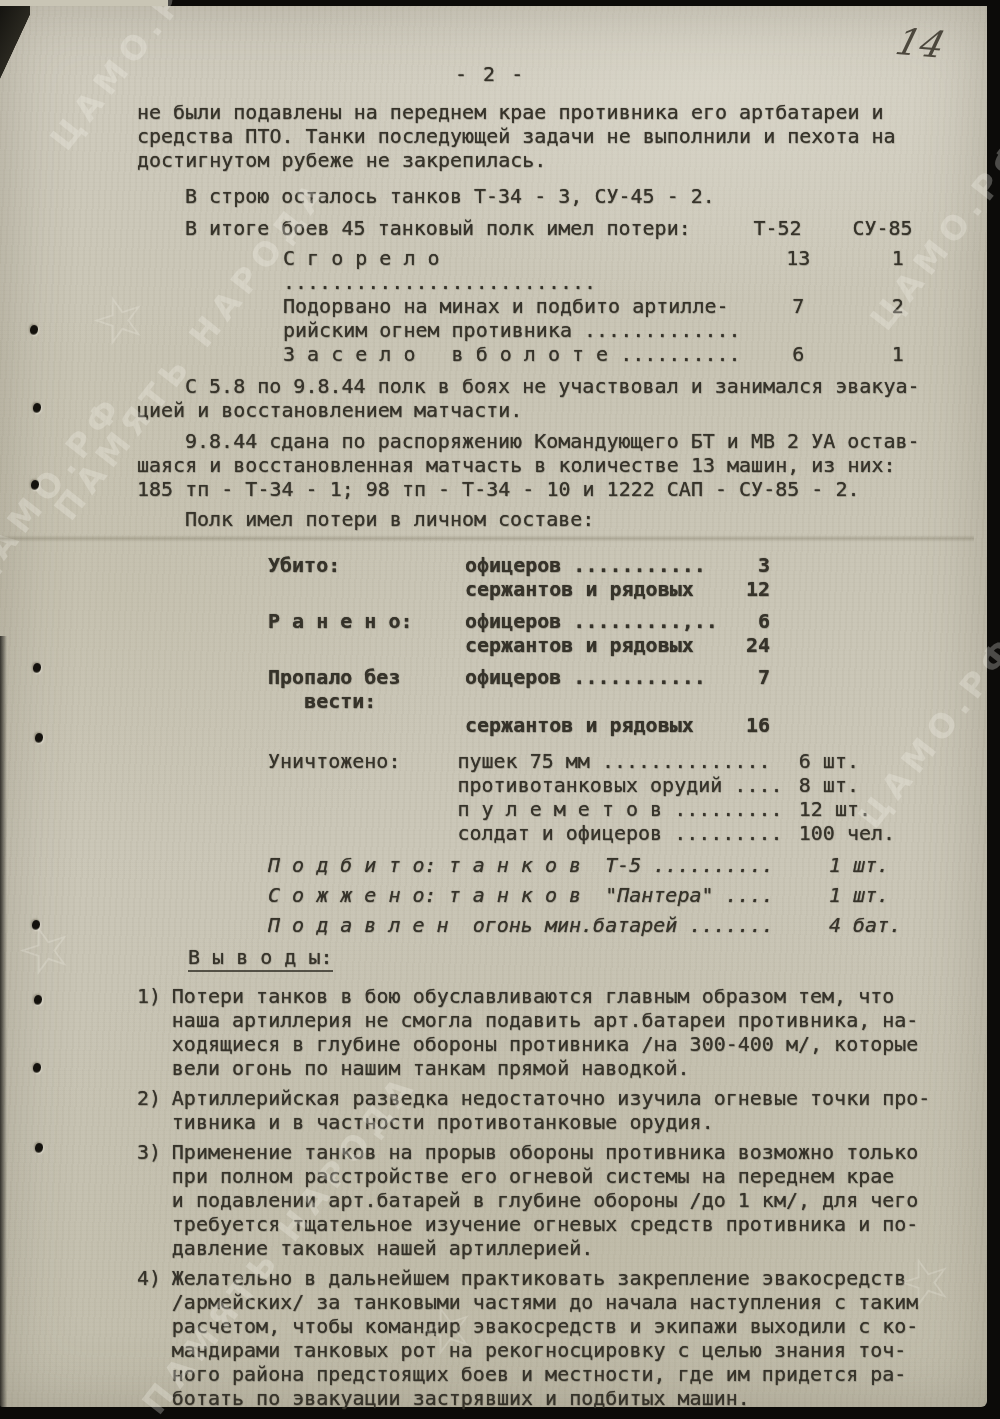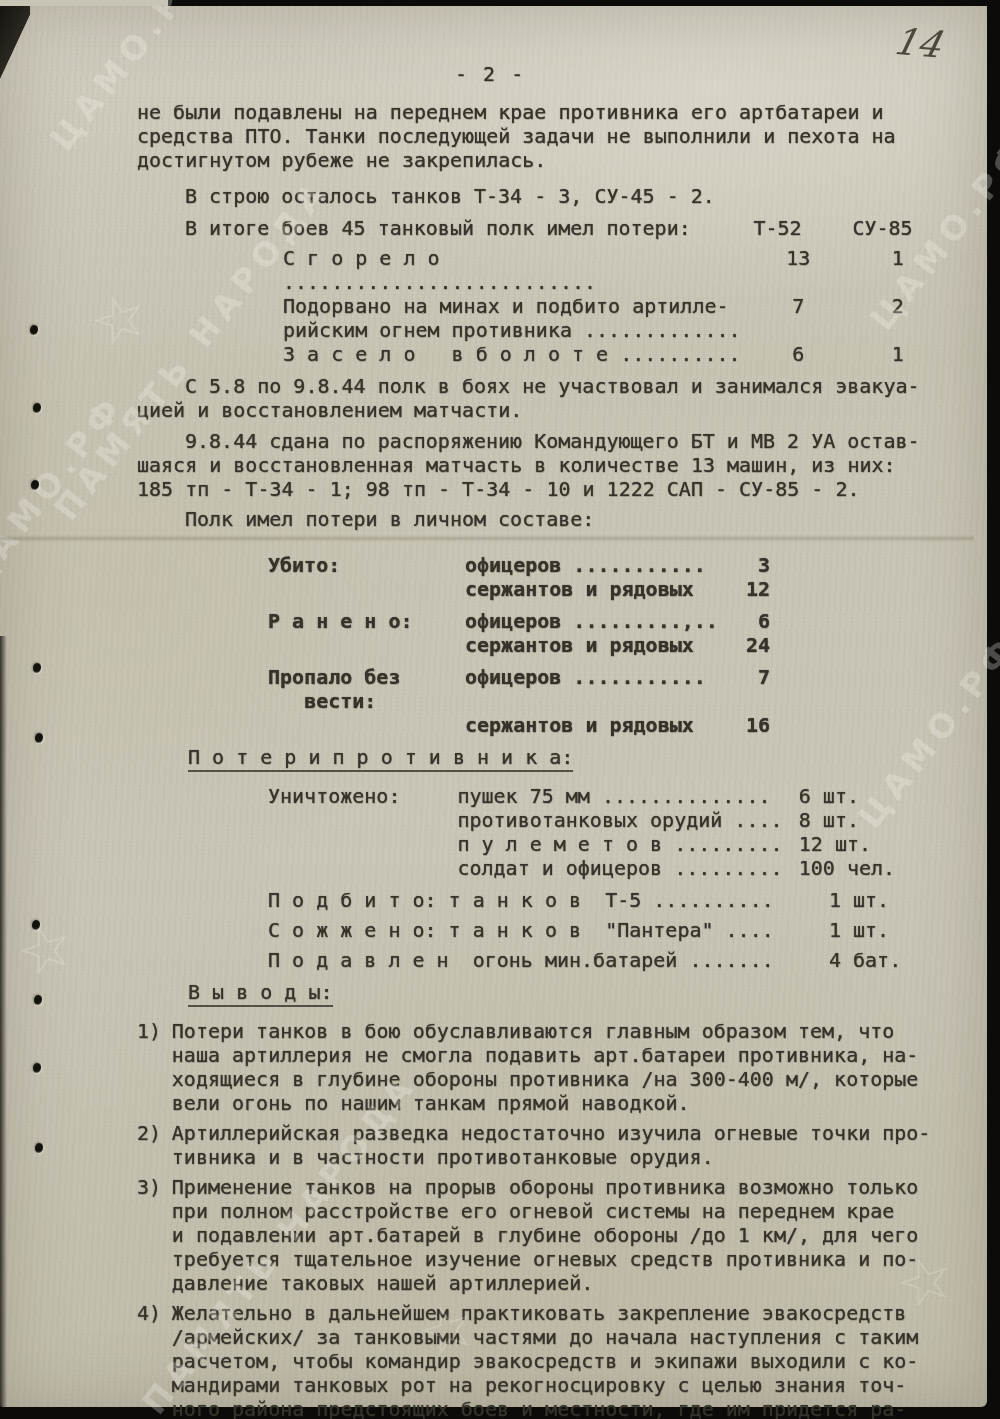--- a/index.html
+++ b/index.html
@@ -73,21 +73,21 @@
   .p-who{margin-left:131px;width:197px;white-space:pre-wrap;}
   .p-what{width:260px;}
   .p-num{width:45px;text-align:right;}
   .heading-u{margin-top:8px;margin-left:51px;}
   .heading-u span{display:inline-block;border-bottom:2px solid rgba(54,51,42,.8);padding-bottom:1px;}
   .e-rows{margin-top:12px;}
   .e-row{display:flex;}
   .e-who{margin-left:131px;width:197px;}
   .e-what{width:355px;}
   .e-num{width:150px;}
-  .s-rows{margin-top:8px;}
+  .s-rows{margin-top:8px;font-style:italic;}
   .s-row{display:flex;}
   .s-row + .s-row{margin-top:6px;}
   .s-label{margin-left:131px;width:590px;white-space:pre-wrap;}
   .s-num{width:120px;}
   .concl{margin-top:12px;}
   .c-item{display:flex;margin-top:6px;}
   .c-num{margin-left:0;width:35px;}
   .c-text{width:775px;white-space:pre-wrap;}
 
   .handwritten{position:absolute;left:897px;top:22px;
@@ -185,23 +185,20 @@
       <div class="p-what">офицеров ...........</div>
       <div class="p-num">7</div>
     </div>
       <div class="p-row">
       <div class="p-who"></div>
       <div class="p-what">сержантов и рядовых</div>
       <div class="p-num">16</div>
     </div>
     </div>
 
-  <div class="heading-u ink">
-    <span>П о т е р и   п р о т и в н и к а:</span>
-  </div>
 
   <div class="e-rows ink">
 
   <div class="e-row">
       <div class="e-who">Уничтожено:</div>
       <div class="e-what">пушек 75 мм ..............</div>
       <div class="e-num">6 шт.</div>
     </div>
       <div class="e-row">
       <div class="e-who"></div>

